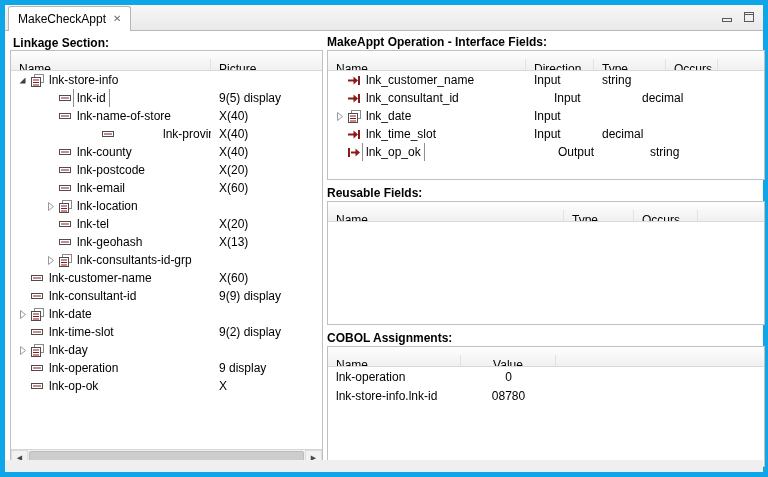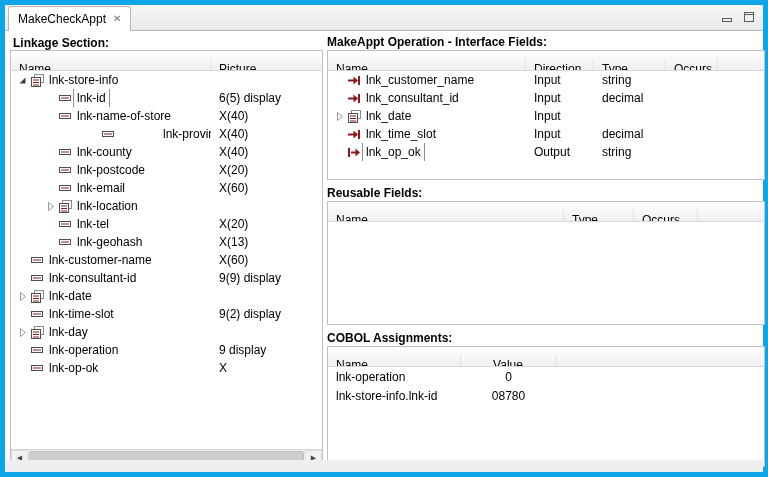--- a/index.html
+++ b/index.html
@@ -115,21 +115,21 @@
           <div class="cell namecell" style="padding-left: 32px;">
             <span class="arrow-slot"></span>
             <span class="icon-slot">
               <svg width="13" height="9" viewBox="0 0 13 9">
                 <rect x="0.5" y="1.5" width="11" height="5" fill="#ffffff" stroke="#4d4d4d"></rect>
                 <line x1="2" y1="4" x2="10" y2="4" stroke="#8b1a1a"></line>
               </svg>
             </span>
             <span class="lbl selected">lnk-id</span>
           </div>
-          <div class="cell">6(5) display</div>
+          <div class="cell">9(5) display</div>
         </div>
         <div class="row" style="grid-template-columns: 200px 1fr;">
           <div class="cell namecell" style="padding-left: 32px;">
             <span class="arrow-slot"></span>
             <span class="icon-slot">
               <svg width="13" height="9" viewBox="0 0 13 9">
                 <rect x="0.5" y="1.5" width="11" height="5" fill="#ffffff" stroke="#4d4d4d"></rect>
                 <line x1="2" y1="4" x2="10" y2="4" stroke="#8b1a1a"></line>
               </svg>
             </span>
@@ -227,20 +227,40 @@
             <span class="arrow-slot"></span>
             <span class="icon-slot">
               <svg width="13" height="9" viewBox="0 0 13 9">
                 <rect x="0.5" y="1.5" width="11" height="5" fill="#ffffff" stroke="#4d4d4d"></rect>
                 <line x1="2" y1="4" x2="10" y2="4" stroke="#8b1a1a"></line>
               </svg>
             </span>
             <span class="lbl">lnk-geohash</span>
           </div>
           <div class="cell">X(13)</div>
+        </div>
+        <div class="row" style="grid-template-columns: 200px 1fr;">
+          <div class="cell namecell" style="padding-left: 32px;">
+            <span class="arrow-slot">
+              <svg width="11" height="11" viewBox="0 0 11 11">
+                <polygon points="3.5,1.5 3.5,9.5 8.5,5.5" fill="#ffffff" stroke="#9a9a9a"></polygon>
+              </svg>
+            </span>
+            <span class="icon-slot">
+              <svg width="13" height="13" viewBox="0 0 13 13">
+                <rect x="3.5" y="0.5" width="9" height="8" fill="#ffffff" stroke="#8a8a8a"></rect>
+                <rect x="0.5" y="3.5" width="9" height="9" fill="#ffffff" stroke="#4d4d4d"></rect>
+                <line x1="2" y1="6" x2="8" y2="6" stroke="#8b1a1a"></line>
+                <line x1="2" y1="8.5" x2="8" y2="8.5" stroke="#8b1a1a"></line>
+                <line x1="2" y1="11" x2="8" y2="11" stroke="#8b1a1a"></line>
+              </svg>
+            </span>
+            <span class="lbl">lnk-consultants-id-grp</span>
+          </div>
+          <div class="cell"></div>
         </div>
         <div class="row" style="grid-template-columns: 200px 1fr;">
           <div class="cell namecell" style="padding-left: 4px;">
             <span class="arrow-slot"></span>
             <span class="icon-slot">
               <svg width="13" height="9" viewBox="0 0 13 9">
                 <rect x="0.5" y="1.5" width="11" height="5" fill="#ffffff" stroke="#4d4d4d"></rect>
                 <line x1="2" y1="4" x2="10" y2="4" stroke="#8b1a1a"></line>
               </svg>
             </span>
@@ -367,21 +387,21 @@
                 <polygon points="6.5,1.5 6.5,9.5 11,5.5" fill="#8b1a1a"></polygon>
                 <rect x="11" y="1" width="2" height="9" fill="#8b1a1a"></rect>
               </svg>
             </span>
             <span class="lbl">lnk_customer_name</span>
           </div>
           <div class="cell">Input</div>
           <div class="cell">string</div>
           <div class="cell"></div>
         </div>
-        <div class="row" style="grid-template-columns: 198px 68px 72px 52px 1fr;">
+        <div class="row" style="grid-template-columns: 198px 68px 72px 52px 1fr; gap: 20px;">
           <div class="cell namecell" style="padding-left: 4px;">
             <span class="arrow-slot"></span>
             <span class="icon-slot">
               <svg width="14" height="11" viewBox="0 0 14 11">
                 <line x1="1" y1="5.5" x2="7" y2="5.5" stroke="#8b1a1a" stroke-width="2"></line>
                 <polygon points="6.5,1.5 6.5,9.5 11,5.5" fill="#8b1a1a"></polygon>
                 <rect x="11" y="1" width="2" height="9" fill="#8b1a1a"></rect>
               </svg>
             </span>
             <span class="lbl">lnk_consultant_id</span>
@@ -421,21 +441,21 @@
                 <polygon points="6.5,1.5 6.5,9.5 11,5.5" fill="#8b1a1a"></polygon>
                 <rect x="11" y="1" width="2" height="9" fill="#8b1a1a"></rect>
               </svg>
             </span>
             <span class="lbl">lnk_time_slot</span>
           </div>
           <div class="cell">Input</div>
           <div class="cell">decimal</div>
           <div class="cell"></div>
         </div>
-        <div class="row" style="grid-template-columns: 198px 68px 72px 52px 1fr;">
+        <div class="row" style="grid-template-columns: 198px 68px 72px 52px 1fr; gap: 24px;">
           <div class="cell namecell" style="padding-left: 4px;">
             <span class="arrow-slot"></span>
             <span class="icon-slot">
               <svg width="14" height="11" viewBox="0 0 14 11">
                 <rect x="1" y="1" width="2" height="9" fill="#8b1a1a"></rect>
                 <line x1="4" y1="5.5" x2="9" y2="5.5" stroke="#8b1a1a" stroke-width="2"></line>
                 <polygon points="8.5,1.5 8.5,9.5 13,5.5" fill="#8b1a1a"></polygon>
               </svg>
             </span>
             <span class="lbl selected">lnk_op_ok</span>

